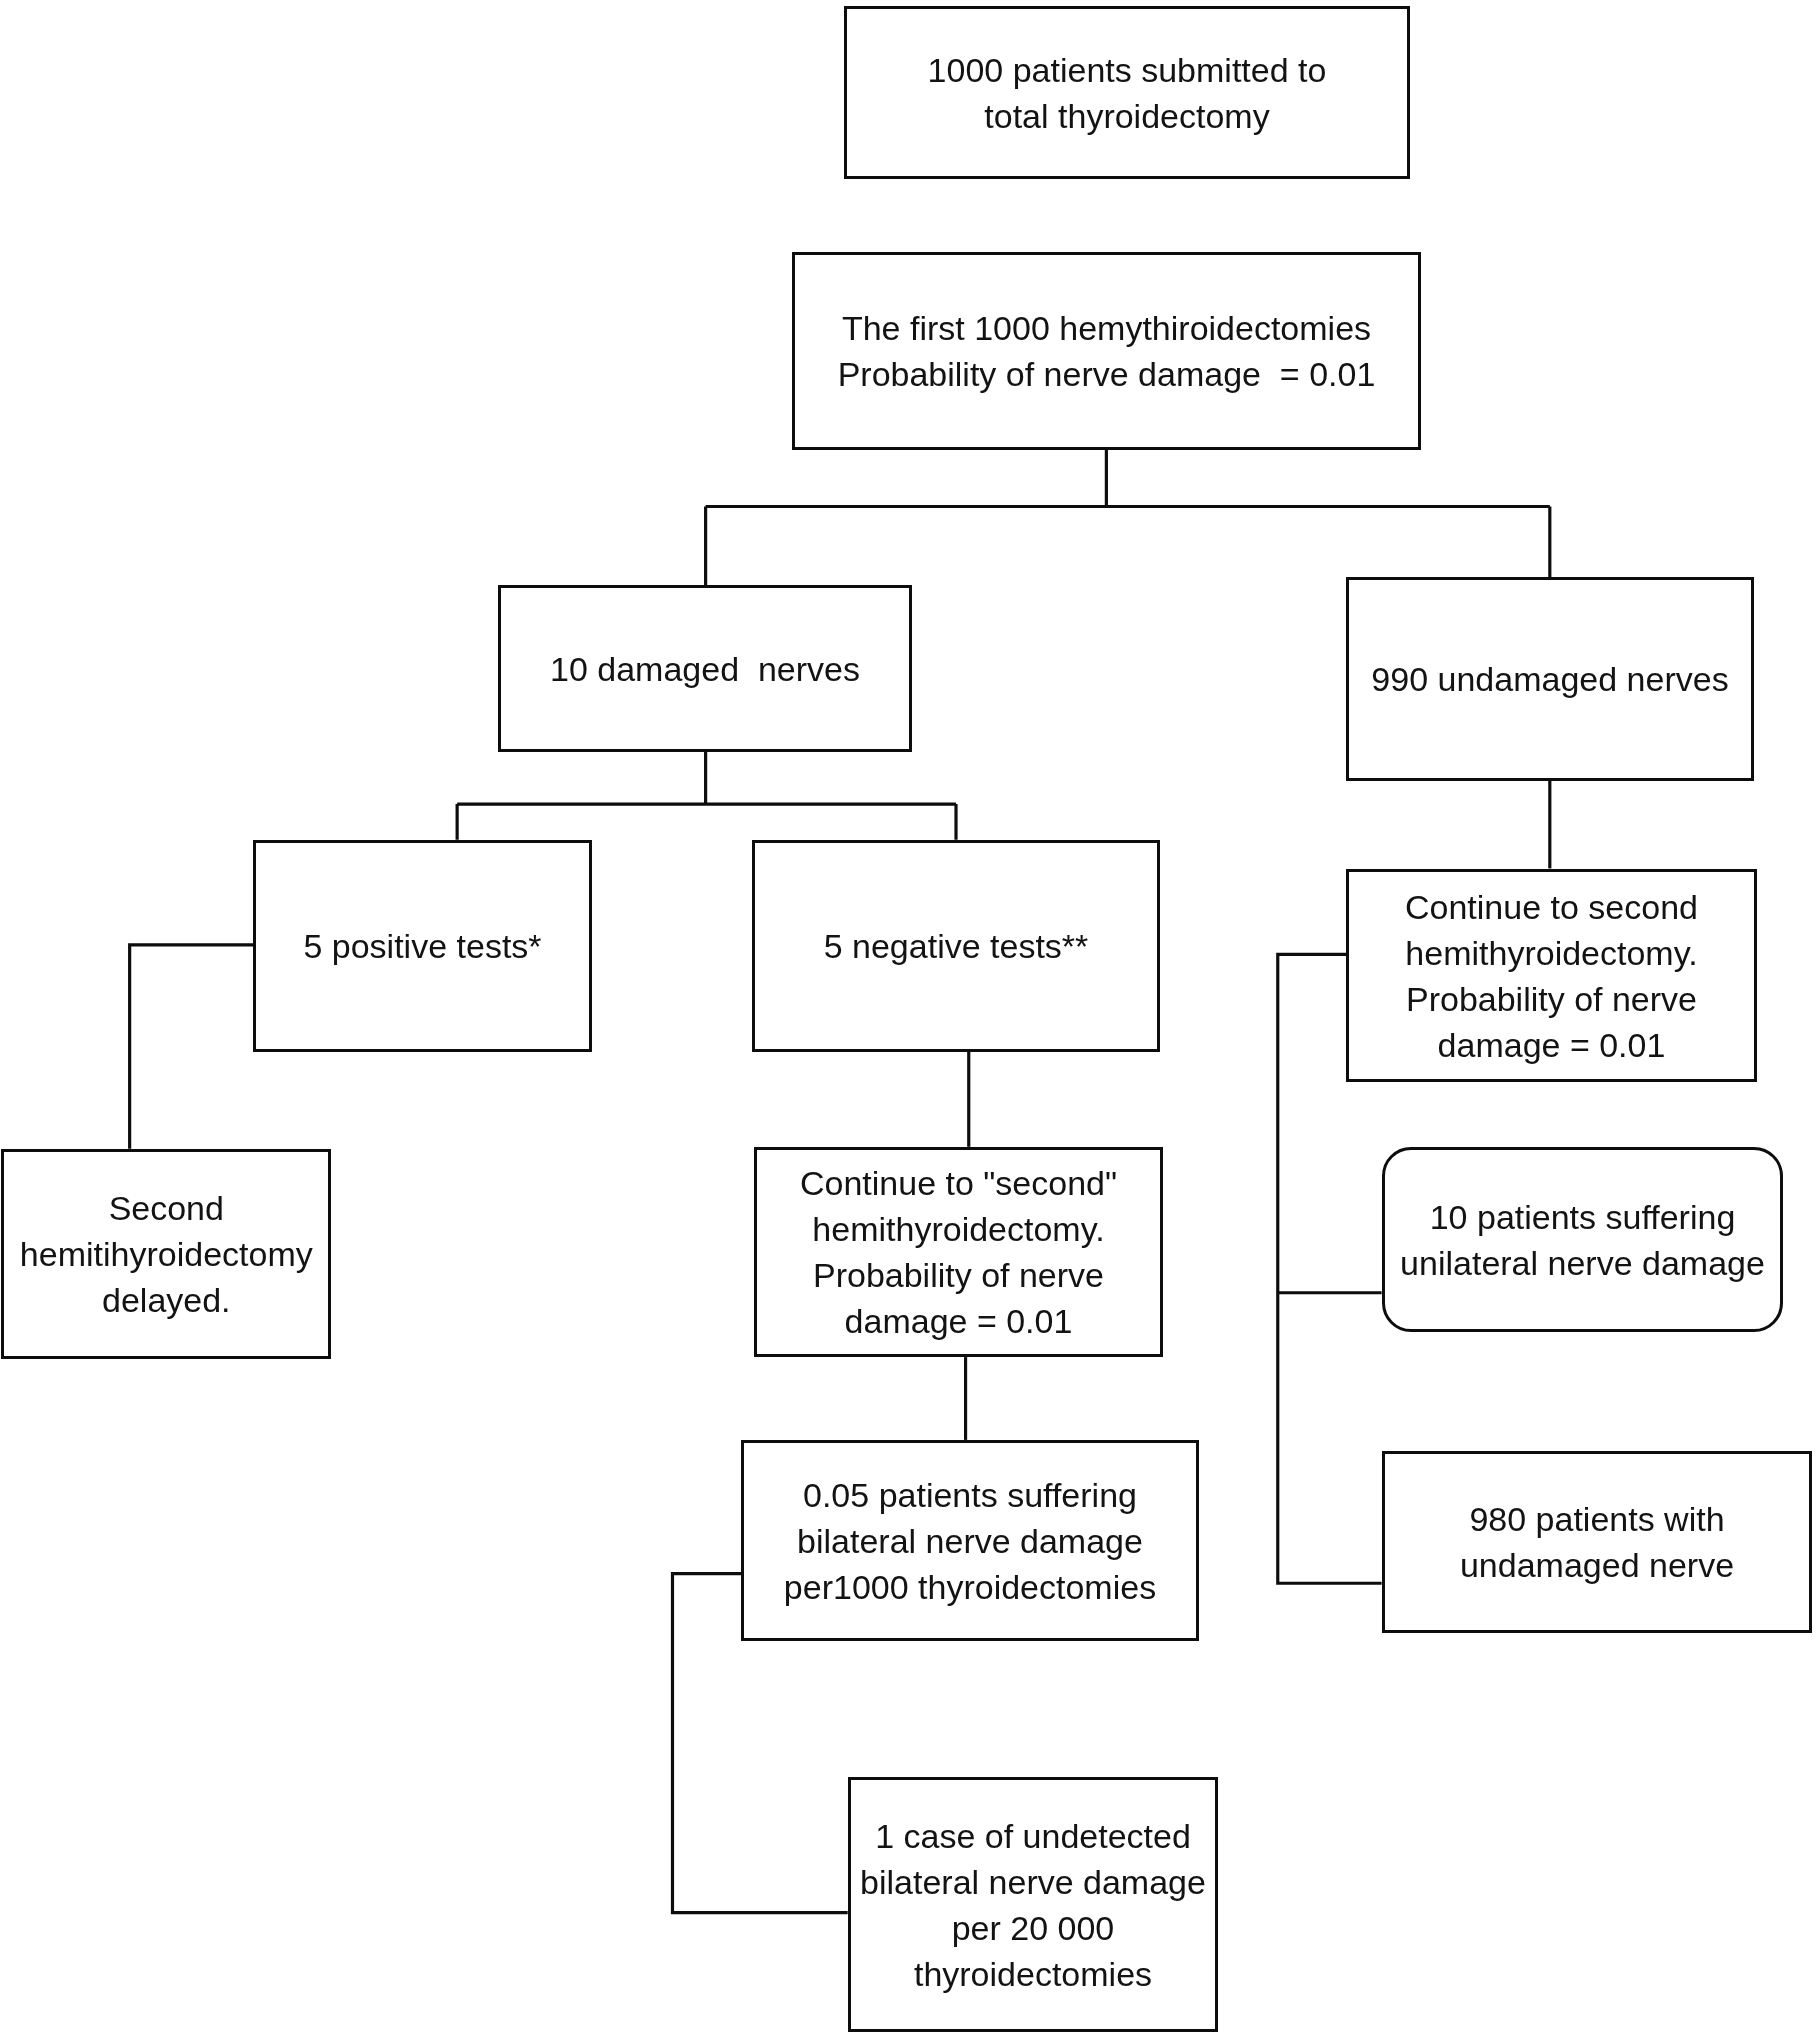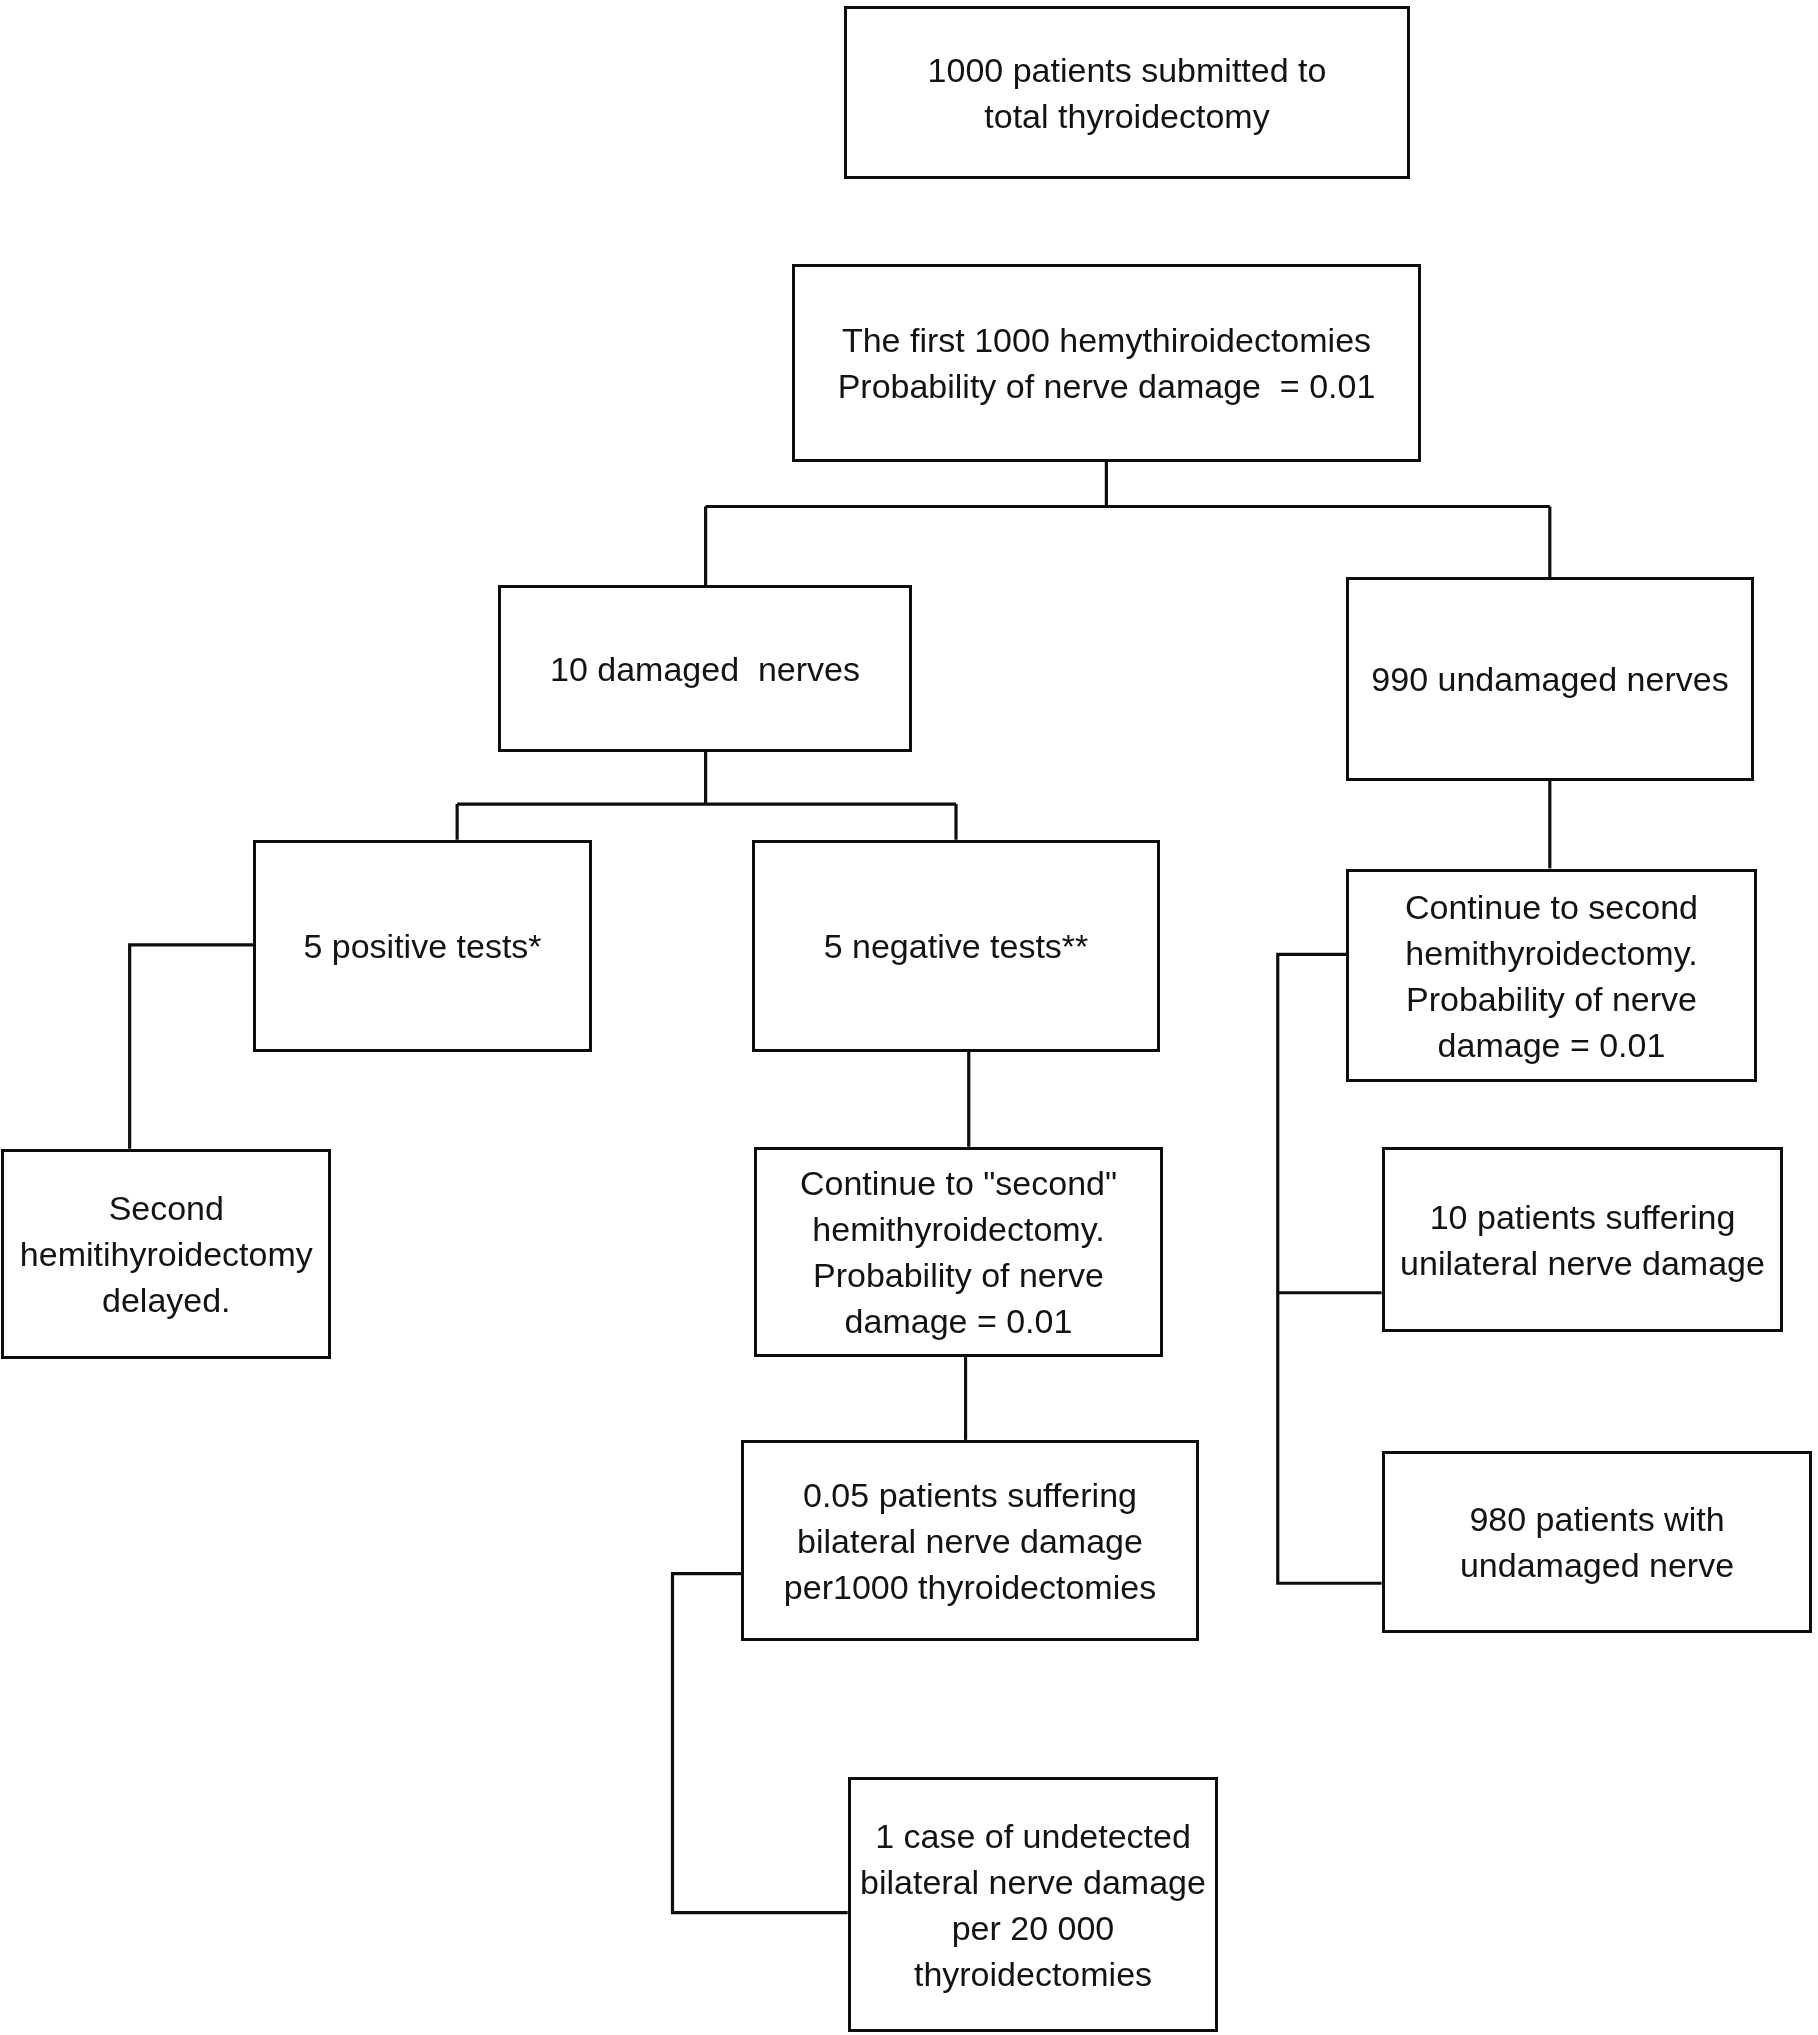--- a/index.html
+++ b/index.html
@@ -59,21 +59,21 @@
     <path d="M1515 2130 L1515 2260"></path>
     <path d="M2113 1498 L2005 1498 L2005 2485 L2168 2485 M2005 2029 L2168 2029"></path>
     <path d="M1163 2470 L1055 2470 L1055 3002 L1330 3002"></path>
   </svg>
 
   <div class="box" style="left:844px; top:6.4px;   width:566px; height:173px;">
     <div class="line">1000 patients submitted to</div>
     <div class="line">total thyroidectomy</div>
   </div>
 
-  <div class="box" style="left:792px; top:264px;  width:629px; height:198px;">
+  <div class="box" style="left:792px; top:252px;  width:629px; height:198px;">
     <div class="line">The first 1000 hemythiroidectomies</div>
     <div class="line">Probability of nerve damage  = 0.01</div>
   </div>
 
   <div class="box" style="left:498px;  top:585px;  width:414px; height:167px;">
     <div class="line">10 damaged  nerves</div>
   </div>
 
   <div class="box" style="left:1346px; top:577px;  width:408px; height:204px;">
     <div class="line">990 undamaged nerves</div>
@@ -100,21 +100,21 @@
     <div class="line">delayed.</div>
   </div>
 
   <div class="box" style="left:754px; top:1147px; width:409px; height:210px;">
     <div class="line">Continue to "second"</div>
     <div class="line">hemithyroidectomy.</div>
     <div class="line">Probability of nerve</div>
     <div class="line">damage = 0.01</div>
   </div>
 
-  <div class="box" style="left:1382px; top:1147px; width:401px; height:185px;">
+  <div class="box" style="left:1382px; top:1147px; width:401px; height:185px;border-radius:29px;">
     <div class="line">10 patients suffering</div>
     <div class="line">unilateral nerve damage</div>
   </div>
 
   <div class="box" style="left:741px; top:1440px; width:458px; height:201px;">
     <div class="line">0.05 patients suffering</div>
     <div class="line">bilateral nerve damage</div>
     <div class="line">per1000 thyroidectomies</div>
   </div>
 

